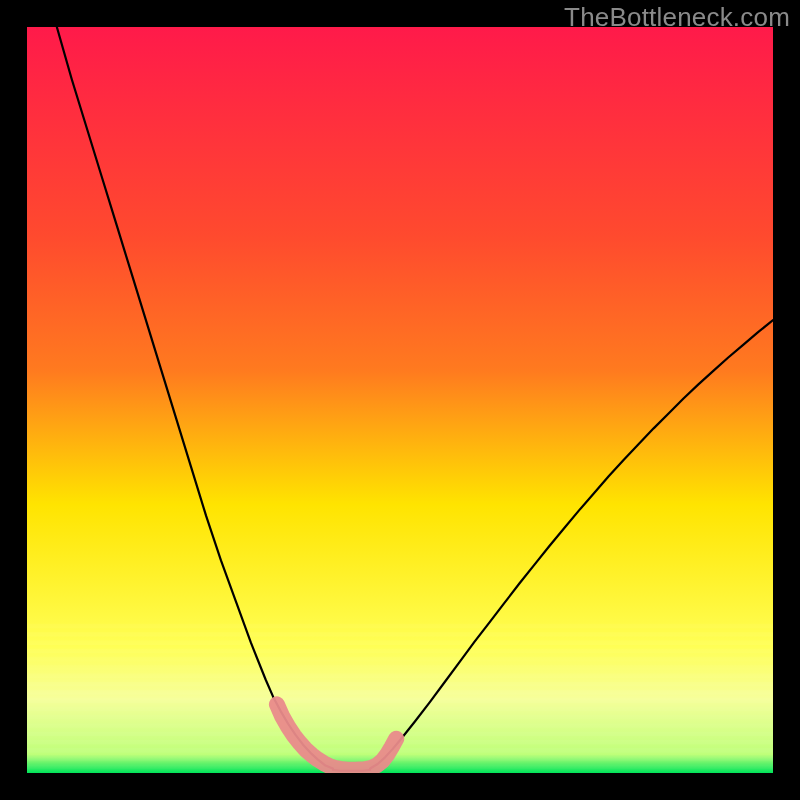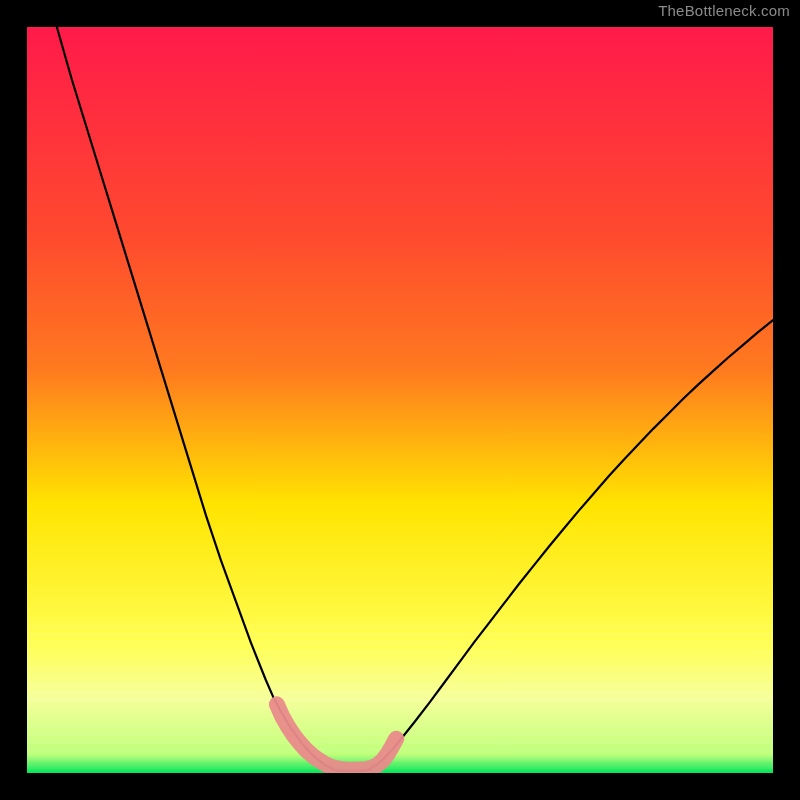--- a/index.html
+++ b/index.html
@@ -17,21 +17,21 @@
     top: 0;
     width: 800px;
     height: 800px;
     background: #000;
   }
   .watermark {
     position: absolute;
     top: 2px;
     right: 10px;
     color: #8a8a8a;
-    font-size: 15px;
+    font-size: 26px;
     font-weight: 500;
     letter-spacing: 0.2px;
   }
   .plot {
     position: absolute;
     left: 27px;
     top: 27px;
     width: 746px;
     height: 746px;
   }

